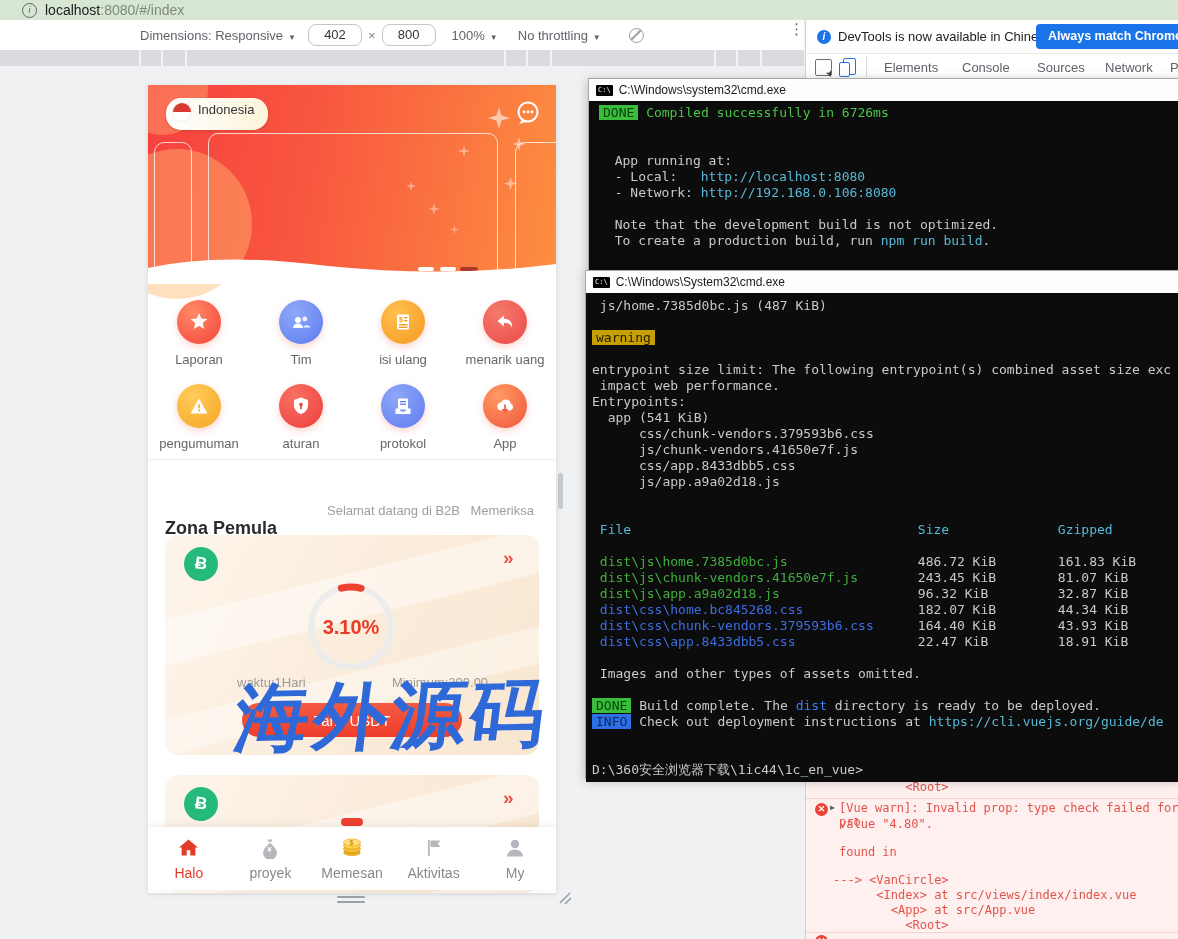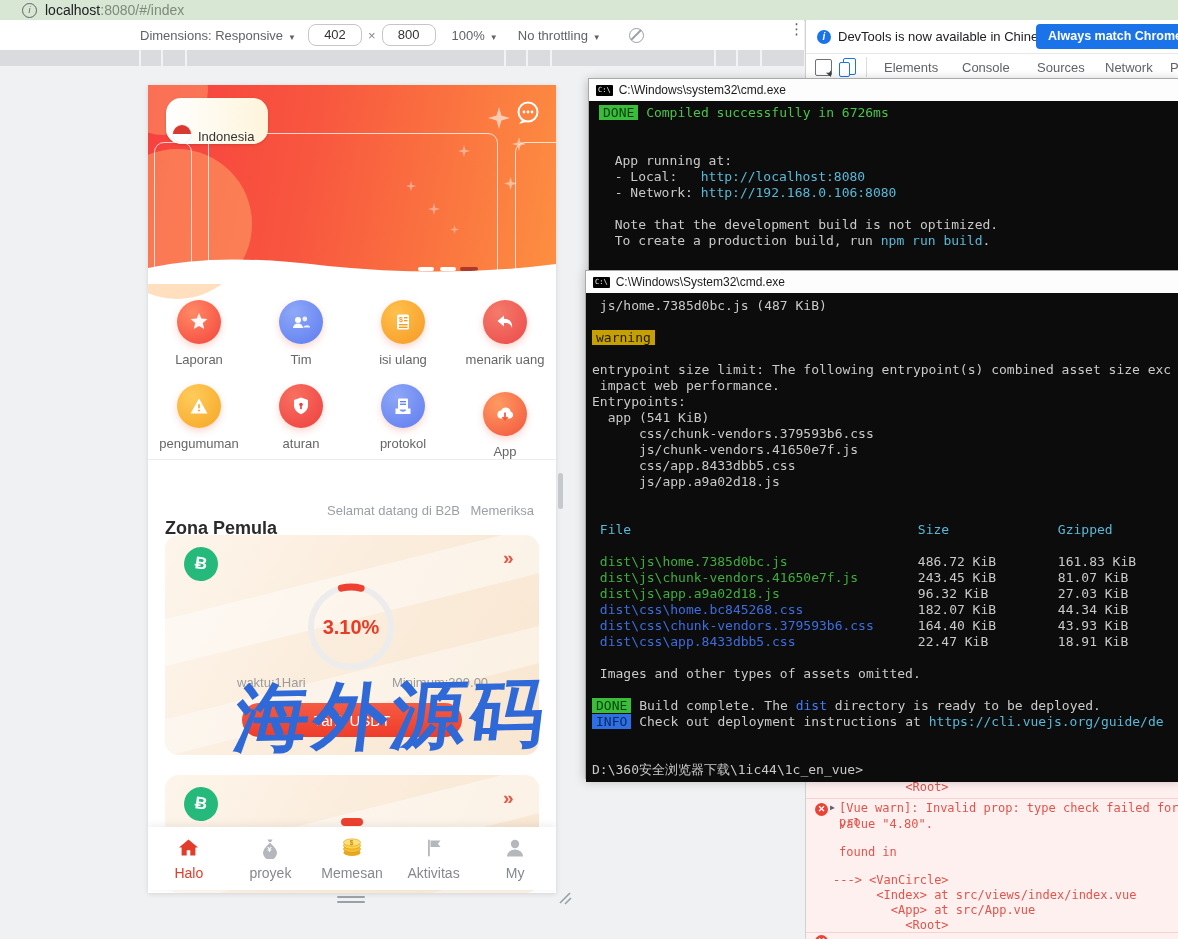--- a/index.html
+++ b/index.html
@@ -89,22 +89,22 @@
   #term1 .termbody{height:167px;padding:4px 0 0 10px;}
   #term2{left:585px;top:270px;width:593px;height:507px;}
   #term2 .termbody{height:484px;padding:5px 0 0 6px;}
 
   
   #app{left:148px;top:85px;width:408px;height:808px;background:#fff;box-shadow:0 1px 5px rgba(0,0,0,.12);overflow:hidden;z-index:1;}
   #app-header{position:absolute;left:0;top:0;width:408px;height:198px;
     background:linear-gradient(100deg,#f7403f 0%,#f8573f 40%,#fd8f41 100%);}
   .hl-circle{position:absolute;border-radius:50%;background:rgba(255,185,110,.45);}
   #app-header svg.wave{position:absolute;left:0;bottom:-1px;}
-  .country-pill{position:absolute;left:18px;top:13px;height:28px;padding:18px 14px 0 6px;border-radius:15px;
-    background:linear-gradient(90deg,#ffffff,#fdf4da);display:flex;align-items:flex-end;font-size:13px;color:#333;
+  .country-pill{position:absolute;left:18px;top:13px;height:28px;padding:4px 14px 0 6px;border-radius:15px;
+    background:linear-gradient(90deg,#ffffff,#fdf4da);display:flex;align-items:flex-start;font-size:13px;color:#333;
     box-shadow:0 1px 3px rgba(0,0,0,.15);}
   .flagc{width:18px;height:18px;border-radius:50%;border:1px solid #eee;overflow:hidden;margin-right:6px;background:#fff;flex:none;}
   .flagc::before{content:"";display:block;width:100%;height:50%;background:#d93a2f;}
   .chat-ico{position:absolute;left:366px;top:14px;}
   .sparkle{position:absolute;opacity:.7;}
   .slide{position:absolute;border:1px solid rgba(255,255,255,.75);border-radius:10px;}
   .pagdash{position:absolute;height:4px;border-radius:2px;top:182px;}
 
   #app-grid{position:absolute;left:0;top:206px;width:408px;height:168px;display:grid;
     grid-template-columns:repeat(4,1fr);grid-template-rows:1fr 1fr;}
@@ -339,21 +339,21 @@
           <span class="gcircle" style="background: radial-gradient(circle at 35% 28%, rgb(142, 167, 247), rgb(95, 124, 240));">
             <svg width="20" height="20" viewBox="0 0 20 20">
               <rect x="5" y="2.5" width="10" height="11" rx="1" fill="#fff"></rect>
               <rect x="7" y="5" width="6" height="1.3" fill="#5f7cf0"></rect>
               <rect x="7" y="7.6" width="6" height="1.3" fill="#5f7cf0"></rect>
               <path d="M2.5 12.5 h4.2 a3.3 3.3 0 0 0 6.6 0 h4.2 v5.5 h-15 z" fill="#fff"></path>
             </svg>
           </span>
           <div class="glabel">protokol</div>
         </div>
-        <div class="gitem" style="justify-content: flex-end;">
+        <div class="gitem" style="justify-content: center;">
           <span class="gcircle" style="background: radial-gradient(circle at 35% 28%, rgb(255, 154, 98), rgb(241, 85, 60));">
             <svg width="20" height="20" viewBox="0 0 20 20">
               <path d="M5.5 14.5 a4 4 0 0 1 .6 -7.9 a5 5 0 0 1 9.6 1 a3.6 3.6 0 0 1 -.4 6.9 z" fill="#fff"></path>
               <path d="M10 8.5 v7 M7.4 13 l2.6 2.6 2.6 -2.6" stroke="#f1553c" stroke-width="1.7" fill="none"></path>
             </svg>
           </span>
           <div class="glabel">App</div>
         </div>
       </div>
     <div id="app-div1"></div>
@@ -471,21 +471,21 @@
         <div class="tline"><span class="tdef">      css/chunk-vendors.379593b6.css</span></div>
         <div class="tline"><span class="tdef">      js/chunk-vendors.41650e7f.js</span></div>
         <div class="tline"><span class="tdef">      css/app.8433dbb5.css</span></div>
         <div class="tline"><span class="tdef">      js/app.a9a02d18.js</span></div>
         <div class="tline"></div>
         <div class="tline"></div>
         <div class="tline"><span class="tdef"> </span><span class="tcyan colf">File</span><span class="tcyan cols">Size</span><span class="tcyan">Gzipped</span></div>
         <div class="tline"></div>
         <div class="tline"><span class="tdef"> </span><span class="tfgrn colf">dist\js\home.7385d0bc.js</span><span class="tdef cols">486.72 KiB</span><span class="tdef">161.83 KiB</span></div>
         <div class="tline"><span class="tdef"> </span><span class="tfgrn colf">dist\js\chunk-vendors.41650e7f.js</span><span class="tdef cols">243.45 KiB</span><span class="tdef">81.07 KiB</span></div>
-        <div class="tline"><span class="tdef"> </span><span class="tfgrn colf">dist\js\app.a9a02d18.js</span><span class="tdef cols">96.32 KiB</span><span class="tdef">27.03 KiB</span></div>
+        <div class="tline"><span class="tdef"> </span><span class="tfgrn colf">dist\js\app.a9a02d18.js</span><span class="tdef cols">96.32 KiB</span><span class="tdef">32.87 KiB</span></div>
         <div class="tline"><span class="tdef"> </span><span class="tfblu colf">dist\css\home.bc845268.css</span><span class="tdef cols">182.07 KiB</span><span class="tdef">44.34 KiB</span></div>
         <div class="tline"><span class="tdef"> </span><span class="tfblu colf">dist\css\chunk-vendors.379593b6.css</span><span class="tdef cols">164.40 KiB</span><span class="tdef">43.93 KiB</span></div>
         <div class="tline"><span class="tdef"> </span><span class="tfblu colf">dist\css\app.8433dbb5.css</span><span class="tdef cols">22.47 KiB</span><span class="tdef">18.91 KiB</span></div>
         <div class="tline"></div>
         <div class="tline"><span class="tdef"> Images and other types of assets omitted.</span></div>
         <div class="tline"></div>
         <div class="tline"><span class="bDone">DONE</span><span class="tdef"> Build complete. The </span><span class="tblue">dist</span><span class="tdef"> directory is ready to be deployed.</span></div>
         <div class="tline"><span class="bInfo">INFO</span><span class="tdef"> Check out deployment instructions at </span><span class="tcyan">https://cli.vuejs.org/guide/de</span></div>
         <div class="tline"></div>
         <div class="tline"></div>

